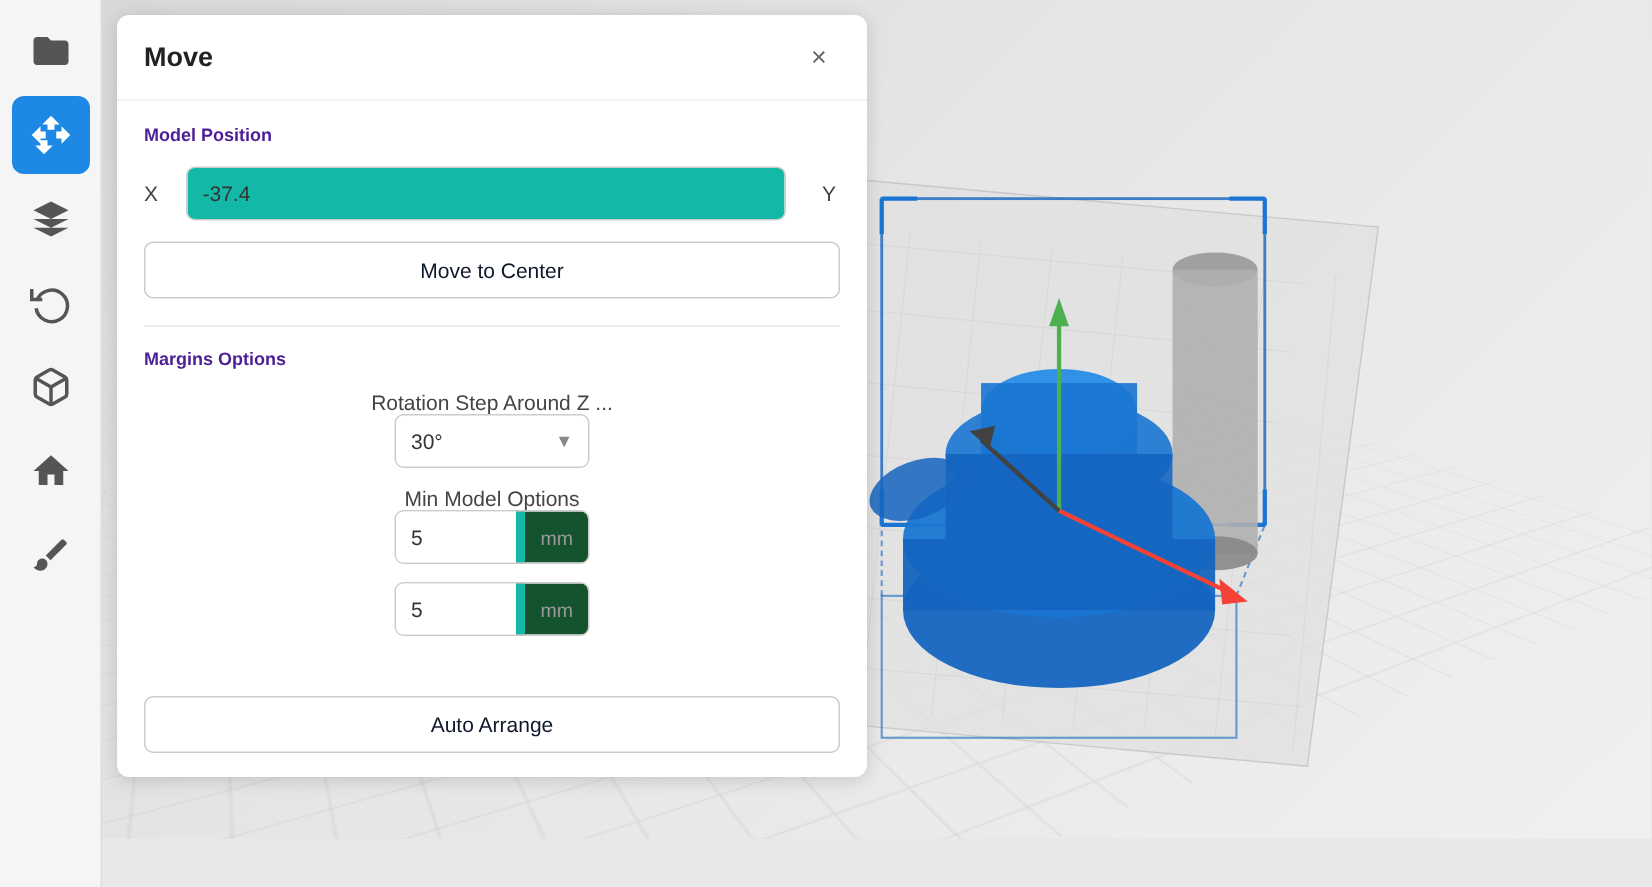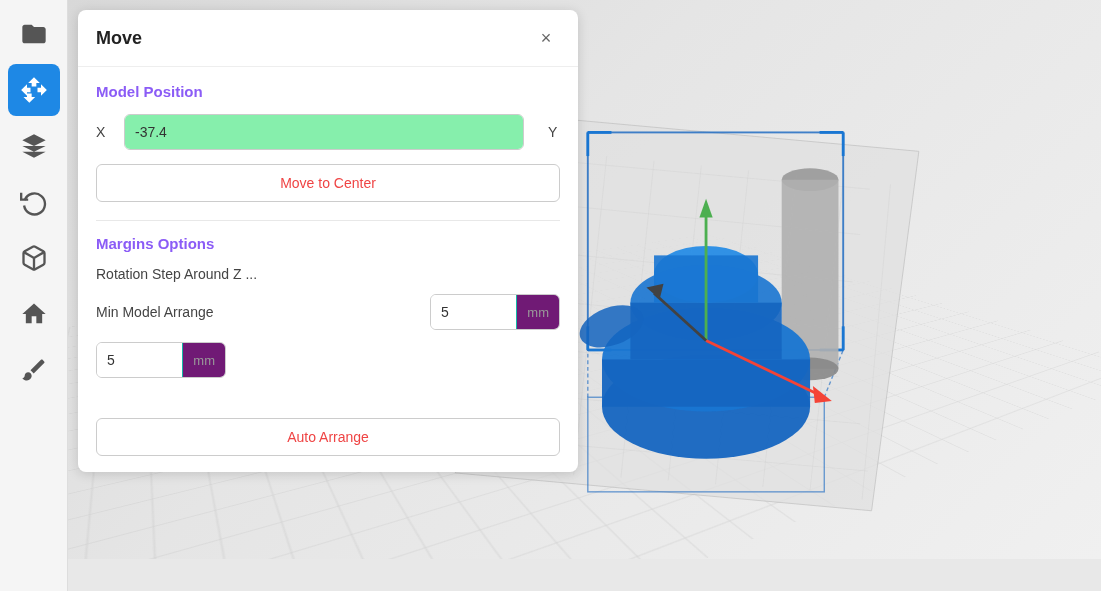--- a/index.html
+++ b/index.html
@@ -112,23 +112,23 @@
       color: #666;
       border-radius: 4px;
       font-size: 18px;
     }
 
     .panel-body {
       padding: 16px 18px;
     }
 
     .section-title {
-      font-size: 15px;
+      font-size: 12px;
       font-weight: 700;
-      color: #8b5cf6;
+      color: #4c1d95;
       margin-bottom: 14px;
     }
 
     .position-row {
       display: flex;
       align-items: center;
       gap: 16px;
       margin-bottom: 14px;
     }
 
@@ -148,63 +148,64 @@
       flex: 1;
     }
 
     .position-input {
       border: none;
       outline: none;
       padding: 0 10px;
       font-size: 14px;
       color: #333;
       flex: 1;
-      background: #86efac;
+      background: #14b8a6;
       height: 100%;
     }
 
     .position-unit {
       padding: 0 10px;
       font-size: 13px;
       color: #999;
-      background: #701a75;
-      border-left: 1px solid #14b8a6;
+      background: #14532d;
+      border-left: 6px solid #14b8a6;
       height: 100%;
       display: flex;
       align-items: center;
     }
 
     .btn-full {
       width: 100%;
       padding: 10px;
       border: 1px solid #ccc;
       border-radius: 6px;
       background: white;
       font-size: 14px;
-      color: #ef4444;
+      color: #0f172a;
       cursor: pointer;
       text-align: center;
       margin-bottom: 14px;
     }
 
     .divider {
       border: none;
       border-top: 1px solid #e8e8e8;
       margin: 4px 0 14px 0;
     }
 
     .arrange-section .section-title {
       margin-bottom: 14px;
     }
 
     .arrange-row {
       display: flex;
       align-items: center;
       justify-content: space-between;
       margin-bottom: 12px;
+      flex-direction: column;
     }
 
     .arrange-row-label {
       font-size: 14px;
       color: #444;
       flex: 1;
     }
 
     .arrange-select {
       display: flex;
@@ -392,24 +393,28 @@
       <button class="btn-full">Move to Center</button>
 
       <hr class="divider">
 
       
       <div class="arrange-section">
         <div class="section-title">Margins Options</div>
 
         <div class="arrange-row">
           <span class="arrange-row-label">Rotation Step Around Z ...</span>
+          <div class="arrange-select">
+            <span>30°</span>
+            <span style="font-size:12px;color:#888;">▼</span>
+          </div>
         </div>
 
         <div class="arrange-row">
-          <span class="arrange-row-label">Min Model Arrange</span>
+          <span class="arrange-row-label">Min Model Options</span>
           <div class="arrange-input-wrap">
             <input class="arrange-input" type="text" value="5" style="">
             <span class="position-unit">mm</span>
           </div>
         </div>
 
         <div class="arrange-row">
           <div class="arrange-input-wrap">
             <input class="arrange-input" type="text" value="5" style="">
             <span class="position-unit">mm</span>

